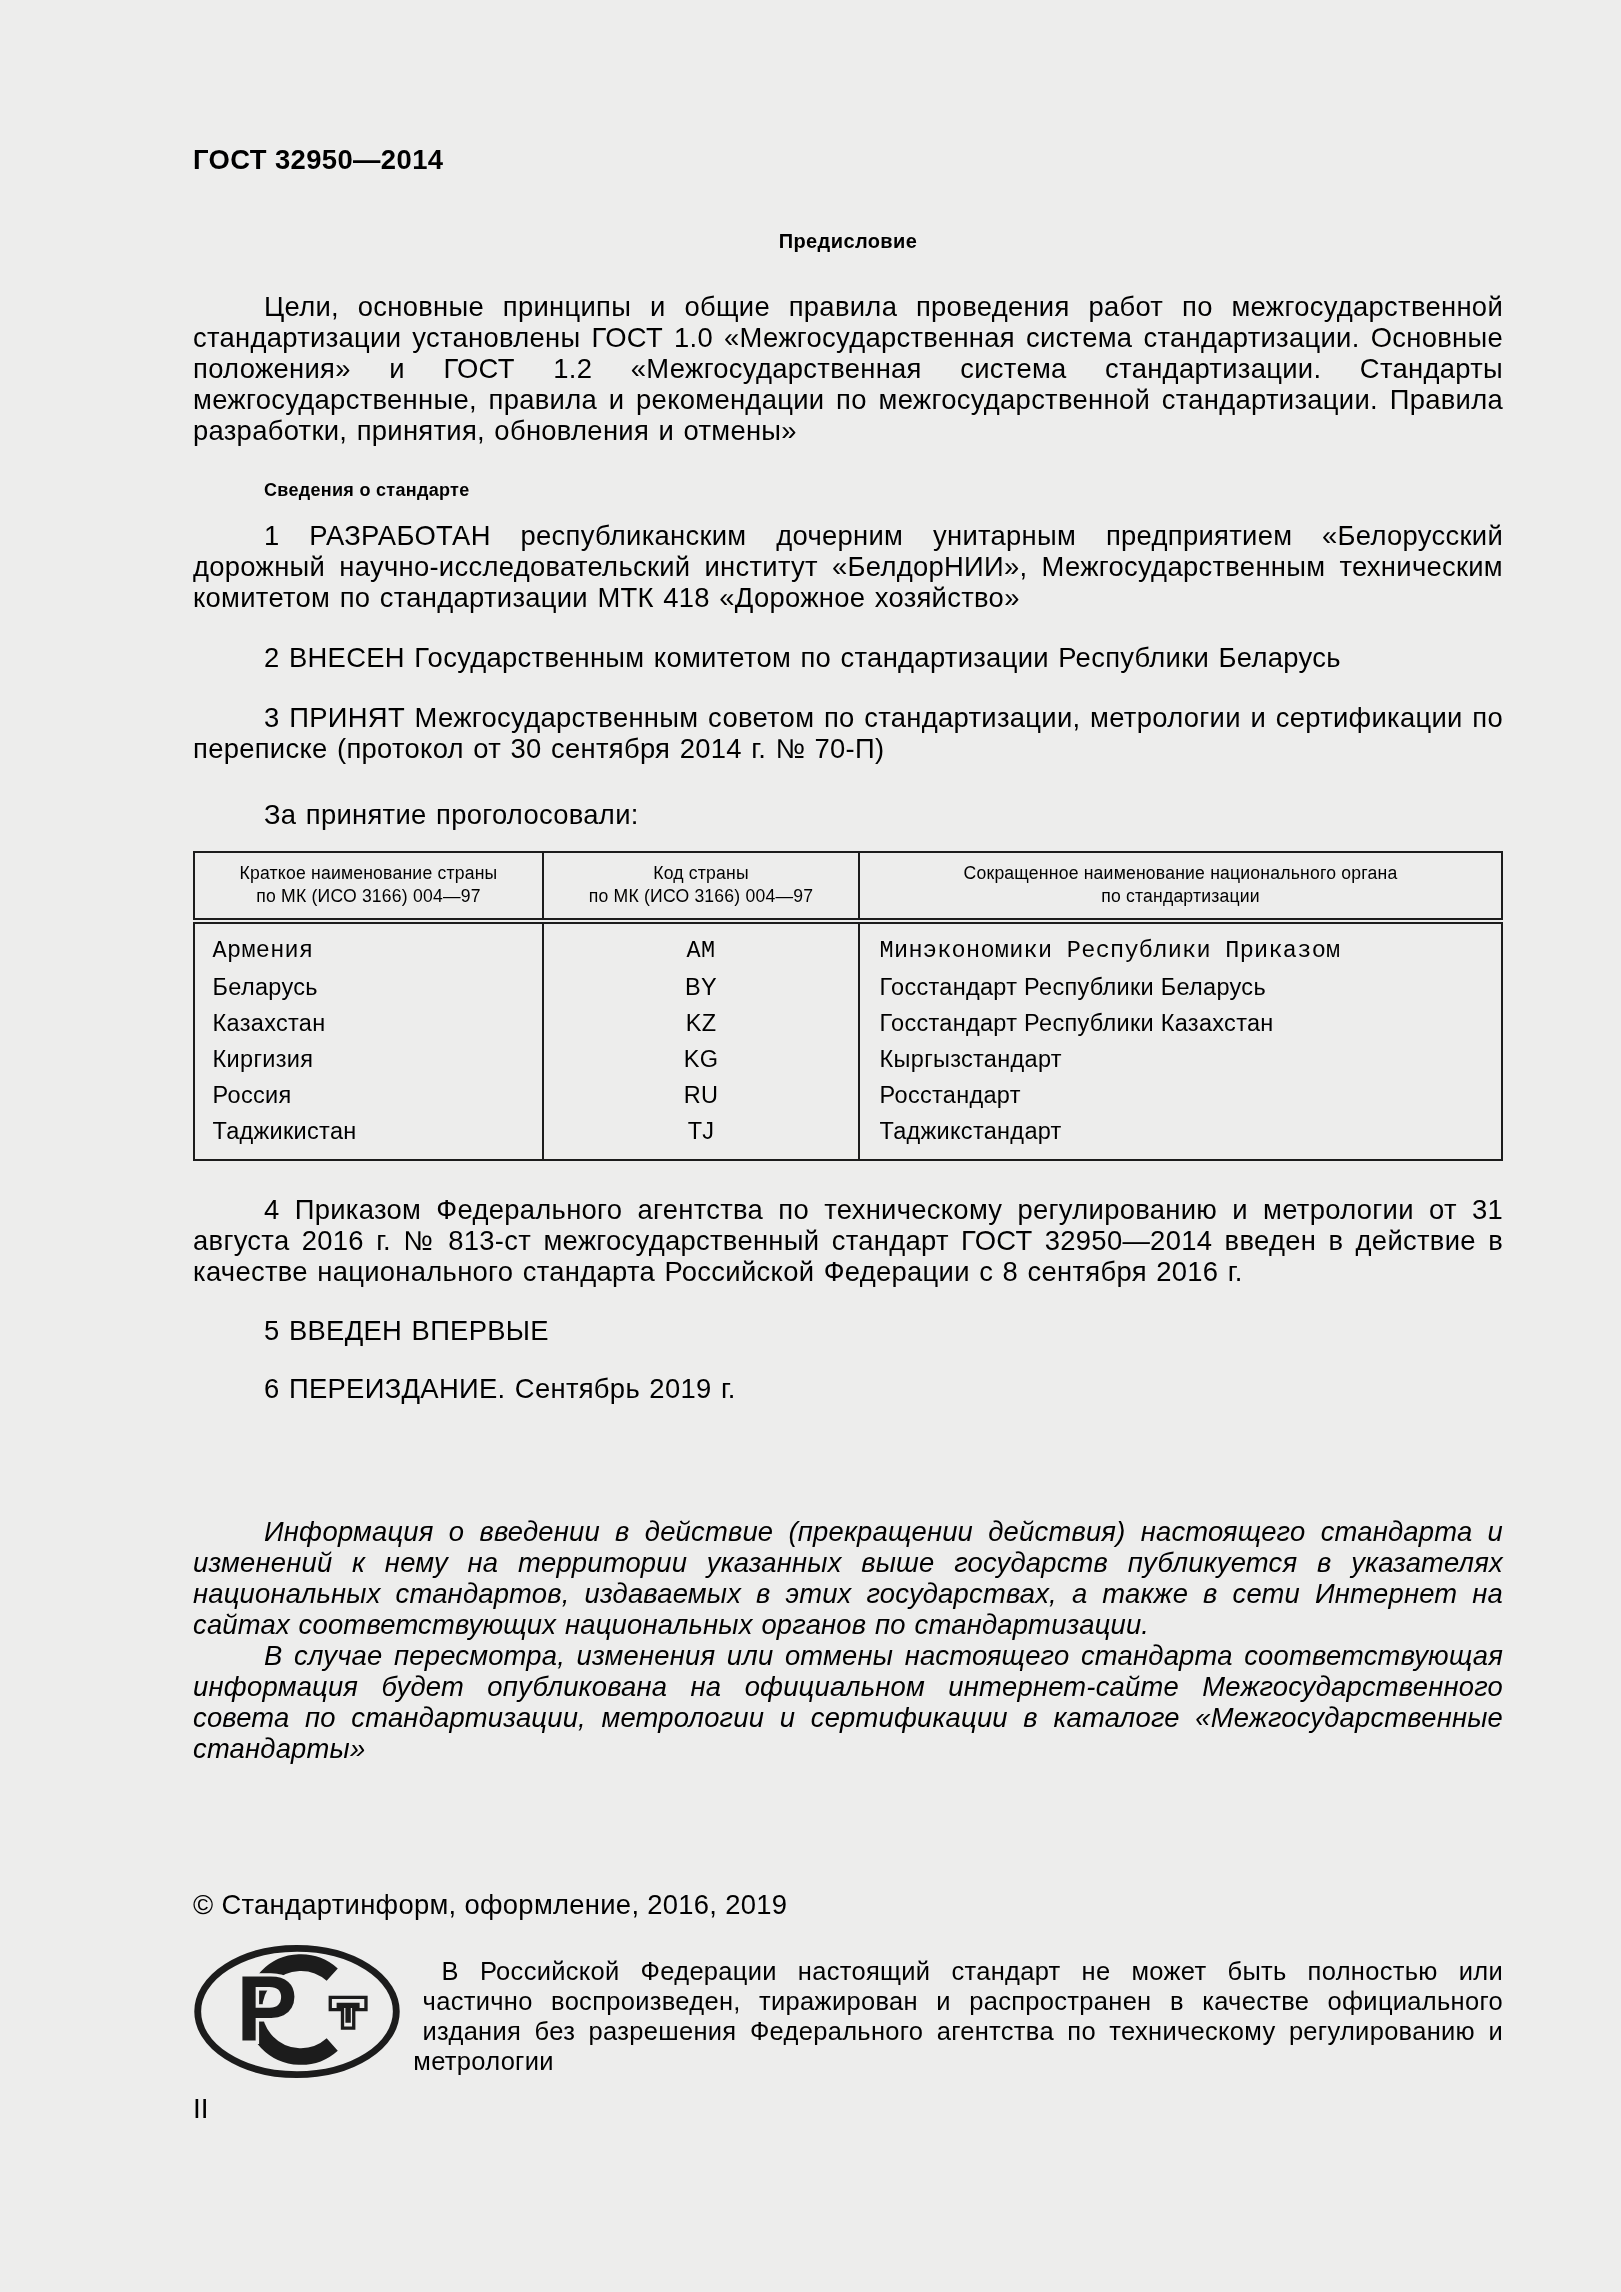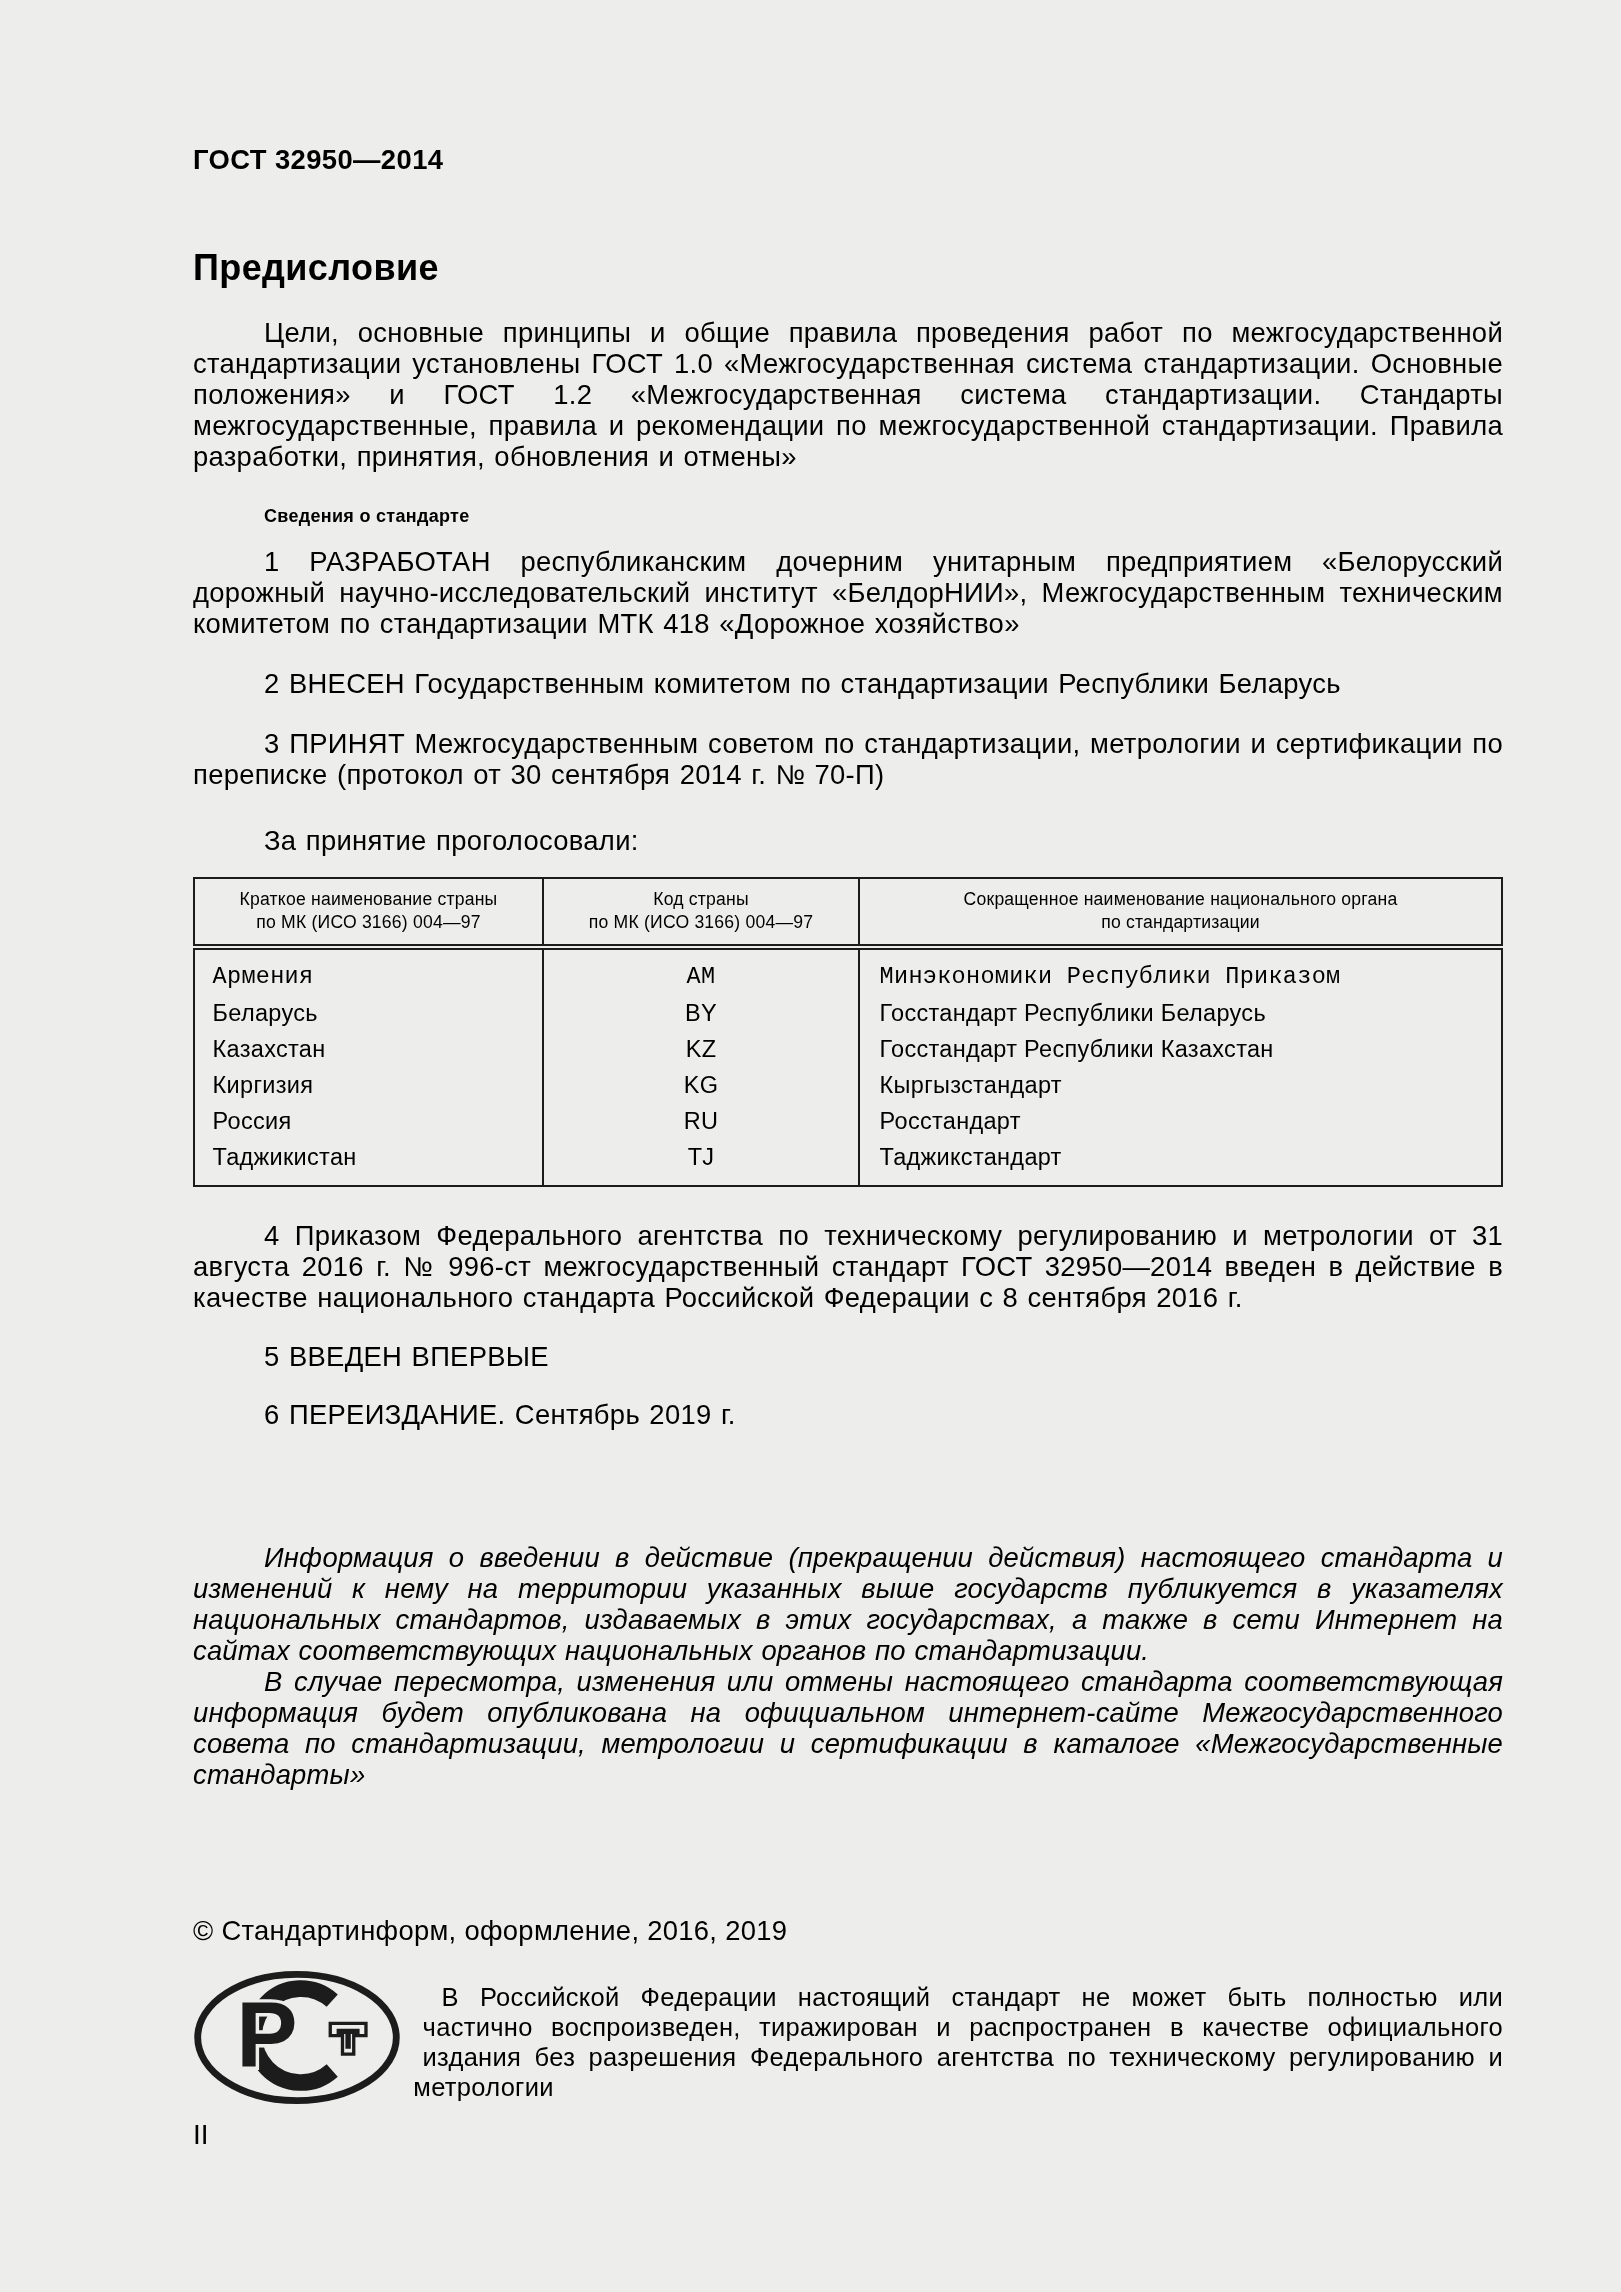--- a/index.html
+++ b/index.html
@@ -13,22 +13,23 @@
     overflow:hidden;
   }
   .content{
     padding:145px 118px 0 193px; 
   }
   .doc-number{
     font-size:27.4px;font-weight:bold;line-height:29px;
     letter-spacing:0.4px;
   }
   .doc-title{
-    margin-top:77px;
-    font-size:36px;font-weight:bold;line-height:33px;
+    margin-top:51px;
+    text-align:center;
+    font-size:20px;font-weight:bold;line-height:33px;
     letter-spacing:0.4px;
   }
   .para{
     margin:0;
     font-size:27.4px;line-height:31px;
     text-align:justify;
     text-indent:71px;
     letter-spacing:0.3px;word-spacing:1.5px;
   }
   .p-intro{margin-top:33px;}
@@ -172,21 +173,21 @@
           <td class="c-org">Росстандарт</td>
         </tr>
         <tr class="last">
           <td>Таджикистан</td>
           <td class="c-code">TJ</td>
           <td class="c-org">Таджикстандарт</td>
         </tr>
       </tbody>
     </table>
 
-    <p class="para p-item4">4 Приказом Федерального агентства по техническому регулированию и метрологии от 31 августа 2016 г. № 996-ст межгосударственный стандарт ГОСТ 32950—2014 введен в действие в качестве национального стандарта Российской Федерации с 8 сентября 2016 г.</p>
+    <p class="para p-item4">4 Приказом Федерального агентства по техническому регулированию и метрологии от 31 августа 2016 г. № 813-ст межгосударственный стандарт ГОСТ 32950—2014 введен в действие в качестве национального стандарта Российской Федерации с 8 сентября 2016 г.</p>
     <p class="para p-item5">5 ВВЕДЕН ВПЕРВЫЕ</p>
     <p class="para p-item6">6 ПЕРЕИЗДАНИЕ. Сентябрь 2019 г.</p>
 
     <div class="notes">
       <p class="note-para">Информация о введении в действие (прекращении действия) настоящего стандарта и изменений к нему на территории указанных выше государств публикуется в указателях национальных стандартов, издаваемых в этих государствах, а также в сети Интернет на сайтах соответствующих национальных органов по стандартизации.</p>
       <p class="note-para">В случае пересмотра, изменения или отмены настоящего стандарта соответствующая информация будет опубликована на официальном интернет-сайте Межгосударственного совета по стандартизации, метрологии и сертификации в каталоге «Межгосударственные стандарты»</p>
     </div>
 
     <div class="copyright">© Стандартинформ, оформление, 2016, 2019</div>
 

